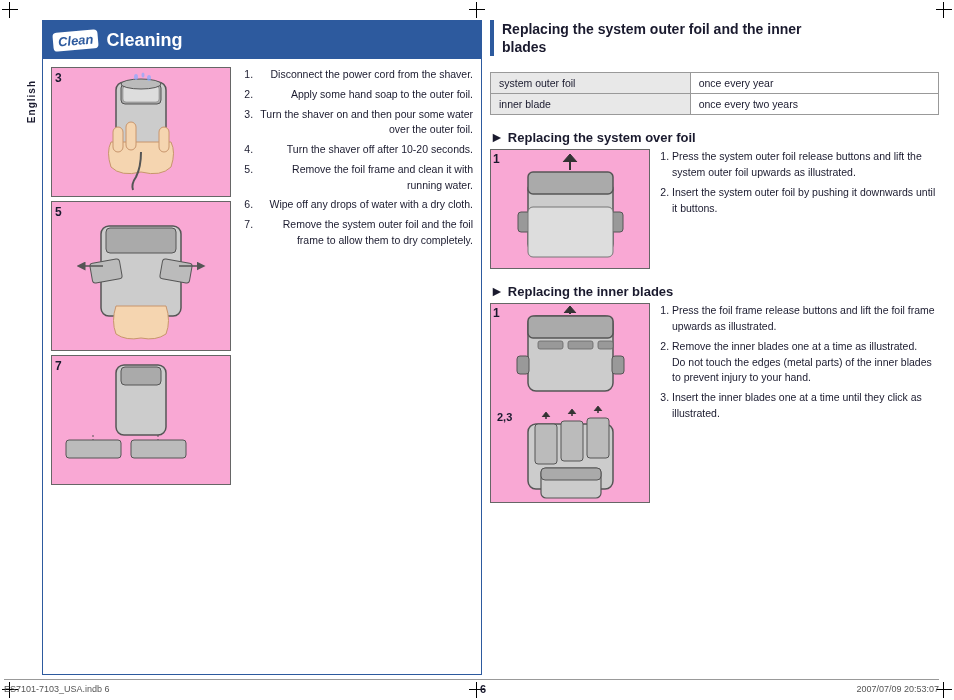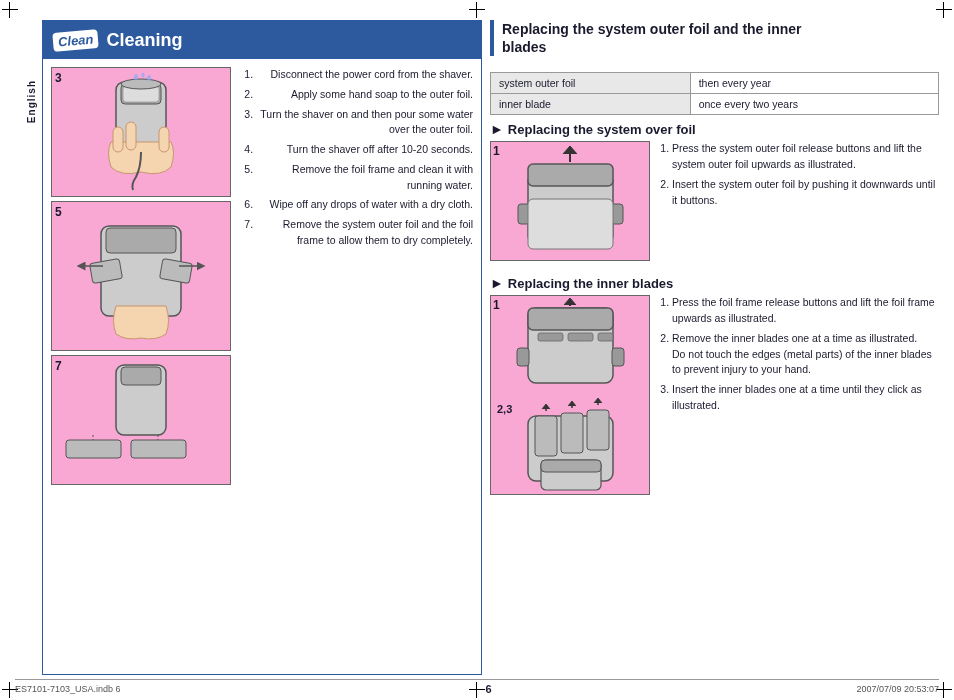--- a/index.html
+++ b/index.html
@@ -170,20 +170,21 @@
       font-size: 14px;
       font-weight: bold;
       color: #1a1a2e;
       line-height: 1.3;
     }
 
     .schedule-table {
       border-collapse: collapse;
       width: 100%;
       margin-top: 6px;
+      margin-bottom: 8px;
     }
 
     .schedule-table td {
       border: 1px solid #999;
       padding: 4px 8px;
       font-size: 10.5px;
     }
 
     .schedule-table td:first-child {
       background: #e8e8e8;
@@ -239,21 +240,21 @@
     }
 
     .replace-steps ol li {
       margin-bottom: 4px;
     }
 
     
     .footer {
       position: absolute;
       bottom: 5px;
-      left: 15px;
+      left: 4px;
       right: 15px;
       display: flex;
       justify-content: space-between;
       align-items: center;
       border-top: 1px solid #999;
       padding-top: 3px;
     }
 
     .footer-left {
       font-size: 9px;
@@ -403,21 +404,21 @@
       <div class="replace-title">
         <span>Replacing the system outer foil and the inner</span><br>
         <span>blades</span>
       </div>
     </div>
 
     <table class="schedule-table">
       <tbody>
           <tr>
         <td>system outer foil</td>
-        <td>then every year</td>
+        <td>once every year</td>
       </tr>
       <tr>
         <td>inner blade</td>
         <td>once every two years</td>
       </tr>
     </tbody>
       </table>
 
     <div>
       <div class="section-title">

